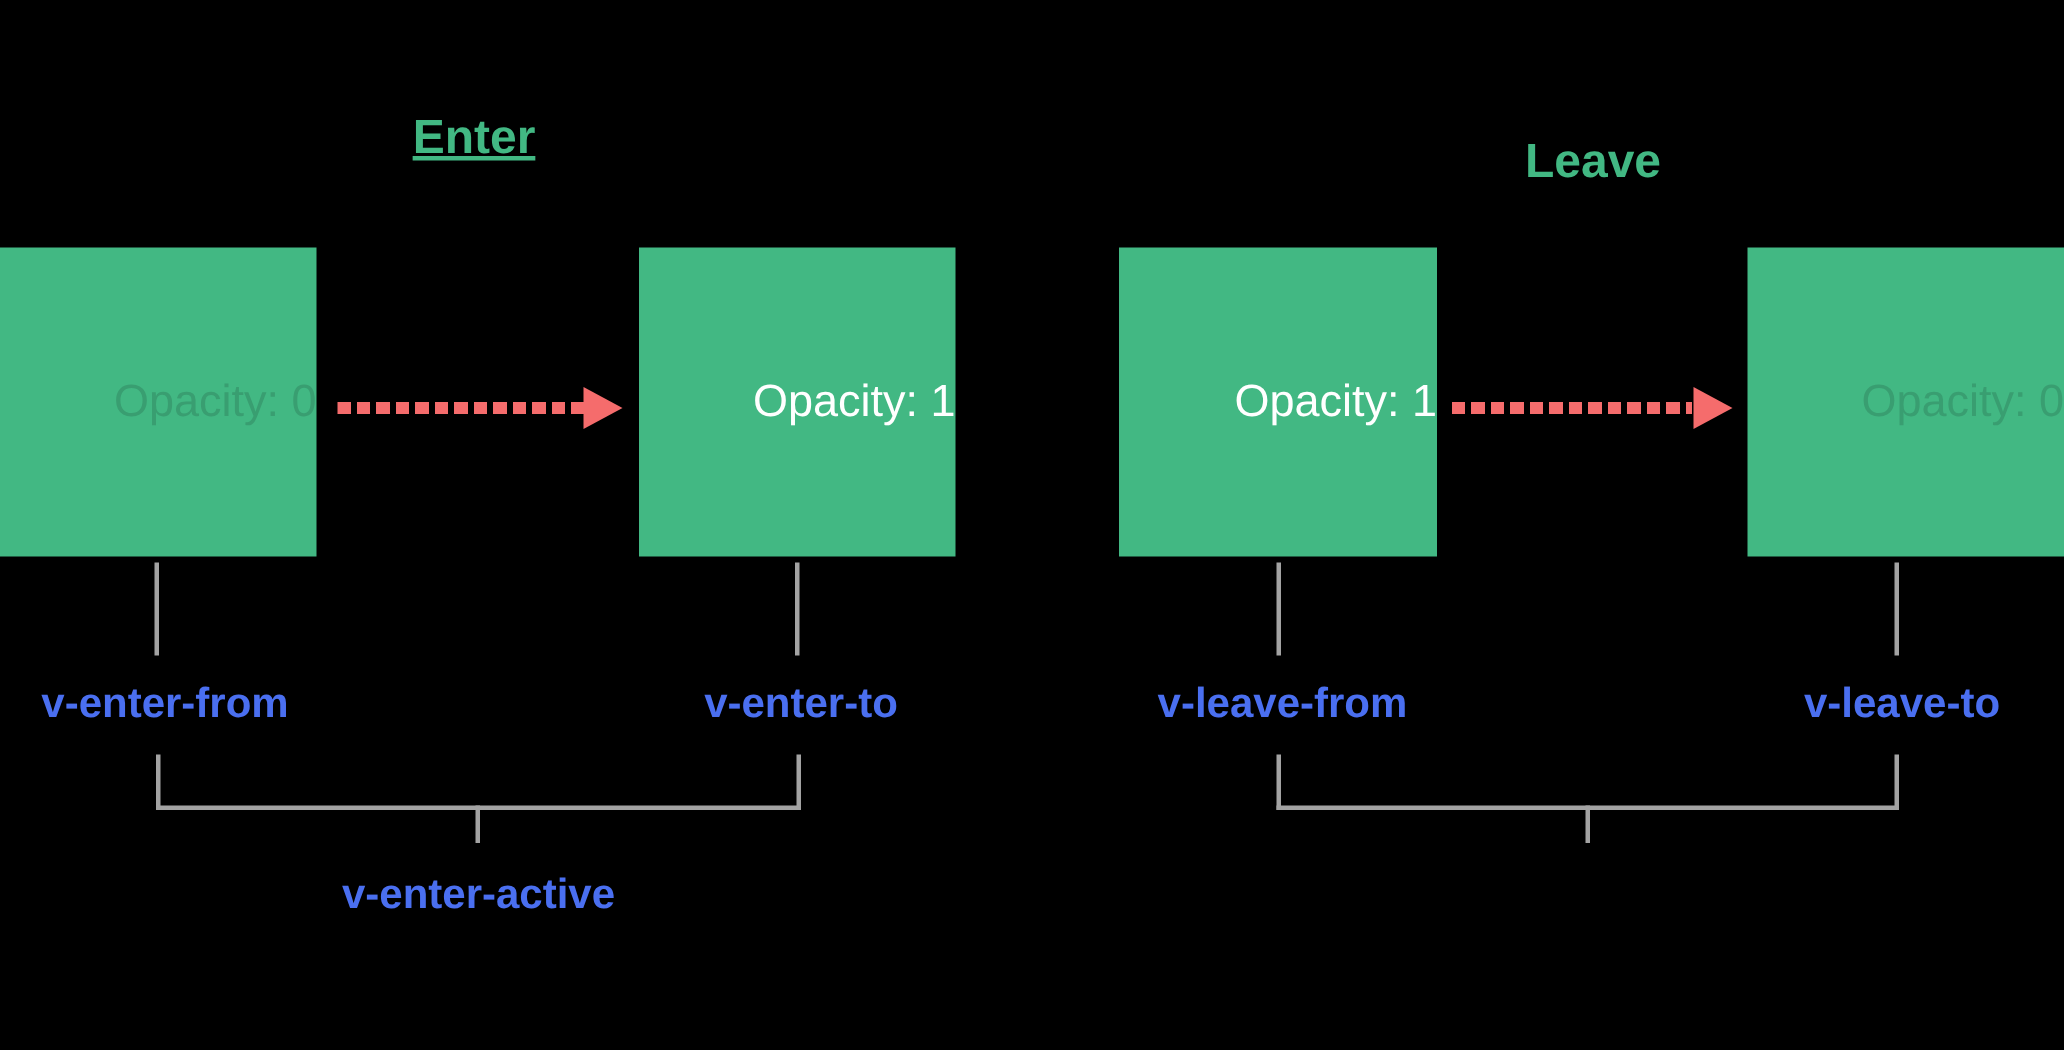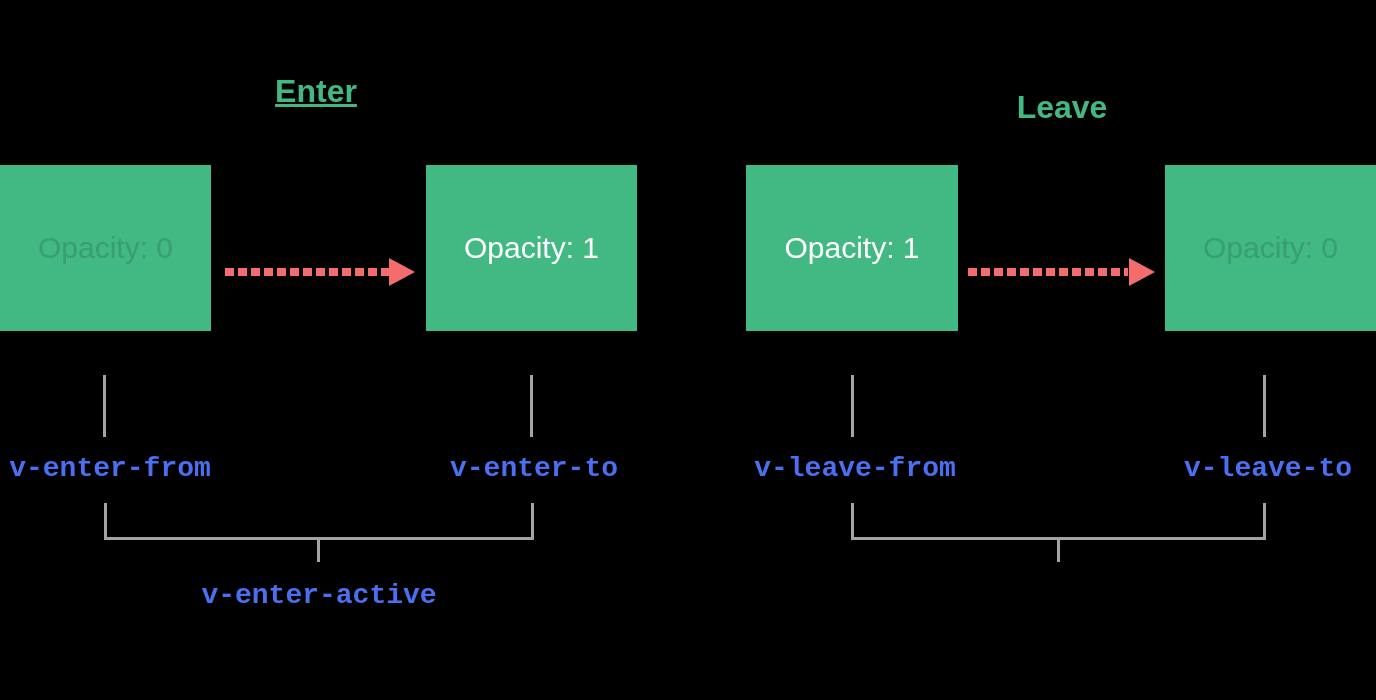--- a/index.html
+++ b/index.html
@@ -24,25 +24,25 @@
     font-weight: 700;
     color: var(--green, #42b883);
     text-align: center;
   }
   .title-enter { left: 216px; text-decoration: underline; }
   .title-leave { left: 962px; margin-top: 16px; }
 
   .opacity-box {
     position: absolute;
     top: 165px;
-    height: 166px;
+    height: 206px;
     background: var(--green, #42b883);
     display: flex;
     align-items: center;
-    justify-content: center;
+    justify-content: flex-end;
     font-size: 30px;
     font-weight: 400;
   }
   .box-text-visible { color: var(--white, #ffffff); }
   .box-text-muted   { color: var(--box_muted_text, #399e71); }
 
   .box-enter-from { left: 0;      width: 211px; }
   .box-enter-to   { left: 426px;  width: 211px; }
   .box-leave-from { left: 746px;  width: 212px; }
   .box-leave-to   { left: 1165px; width: 211px; }
@@ -86,21 +86,21 @@
   .bracket-enter-bar   { left: 104px; top: 537px; width: 430px; }
   .bracket-enter-stem  { left: 317px; top: 537px; height: 25px; }
 
   .bracket-leave-left  { left: 851px;  top: 503px; height: 37px; }
   .bracket-leave-right { left: 1263px; top: 503px; height: 37px; }
   .bracket-leave-bar   { left: 851px;  top: 537px; width: 415px; }
   .bracket-leave-stem  { left: 1057px; top: 537px; height: 25px; }
 
   .class-label {
     position: absolute;
-    font-family: Liberation Mono, monospace;
+    font-family: Liberation Sans, sans-serif;
     font-size: 28px;
     font-weight: 700;
     line-height: 34px;
     color: var(--blue, #4a6ff0);
     text-align: center;
   }
   .label-enter-from   { left: 0px;    top: 452px; width: 220px; }
   .label-enter-to     { left: 424px;  top: 452px; width: 220px; }
   .label-enter-active { left: 169px;  top: 579px; width: 300px; }
   .label-leave-from   { left: 745px;  top: 452px; width: 220px; }

